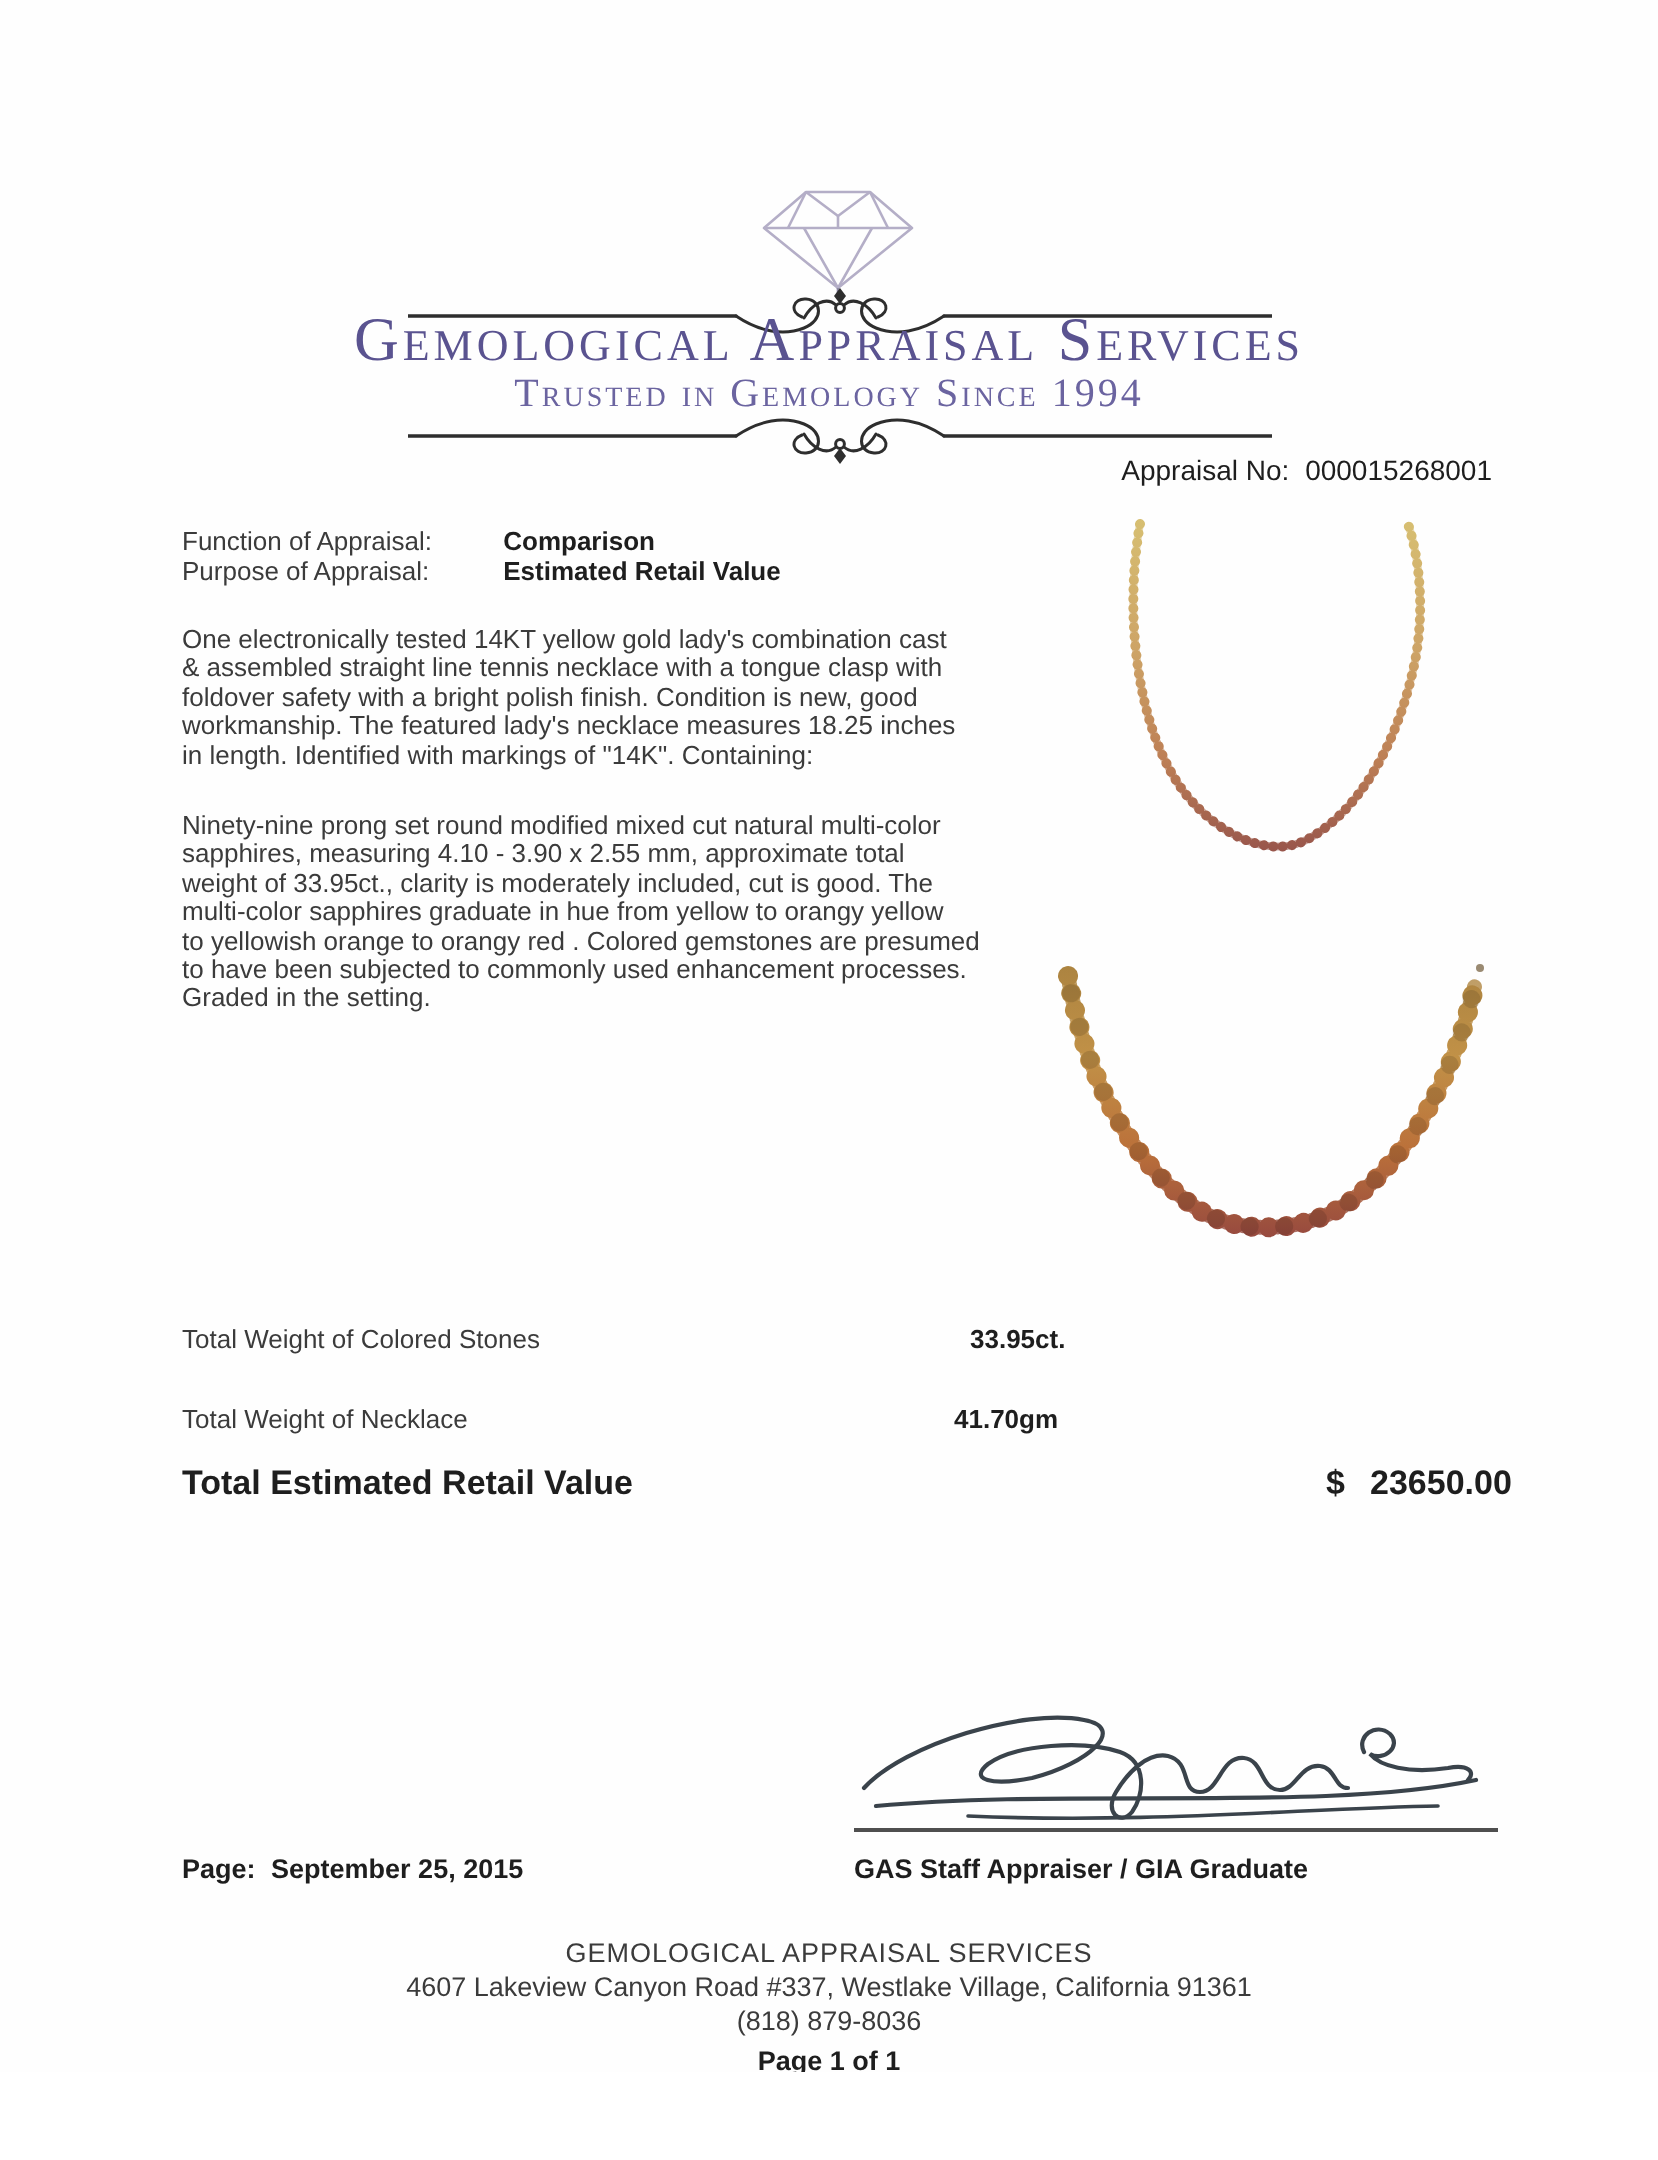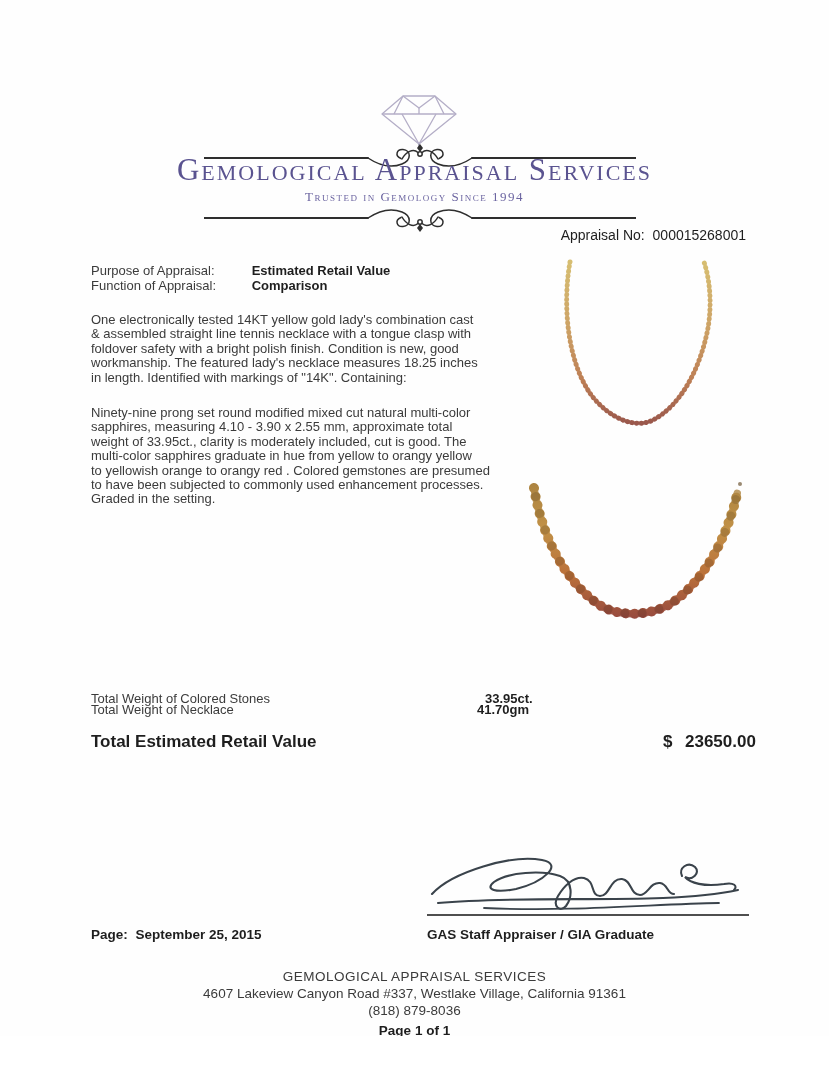--- a/index.html
+++ b/index.html
@@ -15,41 +15,41 @@
   .flourish.bottom{top:203px;transform:scaleY(-1);}
   .brand-title{
     left:0;top:152px;width:829px;text-align:center;
     font-family:"Liberation Serif", serif;font-variant:small-caps;
     font-size:31px;line-height:36px;letter-spacing:2px;
     color:var(--brand-purple,#5a5390);
   }
   .brand-tagline{
     left:0;top:188px;width:829px;text-align:center;
     font-family:"Liberation Serif", serif;font-variant:small-caps;
-    font-size:13px;line-height:18px;letter-spacing:1.5px;
+    font-size:20px;line-height:18px;letter-spacing:1.5px;
     color:var(--tagline-purple,#6b64a0);
   }
   .appraisal-no{
     top:227px;right:83px;font-size:14px;font-weight:normal;color:var(--heading,#1e1e1e);
   }
   
   .info-block{left:91px;top:263px;font-size:13px;line-height:15px;}
   .info-row .lbl{display:inline-block;width:157px;}
   .info-row .val{font-weight:bold;color:var(--heading,#1e1e1e);}
   
   .para{left:91px;width:452px;font-size:13px;line-height:14.4px;white-space:pre-line;}
   .para1{top:313px;}
   .para2{top:406px;}
   
   .photo1{left:540px;top:252px;width:208px;height:214px;}
   .photo2{left:516px;top:474px;width:250px;height:184px;}
   
   .totals-row{left:91px;width:670px;font-size:13px;line-height:15px;}
   .totals-row .tval{position:absolute;font-weight:bold;color:var(--heading,#1e1e1e);}
-  .row-stones{top:691px;}   .row-stones .tval{left:394px;}
+  .row-stones{top:662px;}   .row-stones .tval{left:394px;}
   .row-necklace{top:702px;} .row-necklace .tval{left:386px;}
   .row-retail{top:734px;font-weight:bold;font-size:17px;color:var(--heading,#1e1e1e);}
   .row-retail .currency{position:absolute;left:572px;font-weight:bold;}
   .row-retail .amount{position:absolute;left:594px;font-weight:bold;}
   
   .signature{left:424px;top:848px;width:322px;height:68px;}
   .sig-line{left:427px;top:914px;width:322px;height:2.4px;background:#4f4f4f;}
   .date-row,.appraiser-row{top:927px;font-size:13.5px;font-weight:bold;color:var(--heading,#1e1e1e);}
   .date-row{left:91px;}
   .appraiser-row{left:427px;}
@@ -97,26 +97,26 @@
     <path d="M216,1 L219,5 L216,9 L213,5 Z" fill="#2e2e2e" stroke="none"></path>
   </svg>
 
   <div class="abs appraisal-no">
     <span style="margin-right: 4px;">Appraisal No:</span>
     <span>000015268001</span>
   </div>
 
   <div class="abs info-block">
     <div class="info-row">
+      <span class="lbl">Function of Appraisal:</span>
+      <span class="val">Comparison</span>
+    </div>
+    <div class="info-row">
       <span class="lbl">Purpose of Appraisal:</span>
       <span class="val">Estimated Retail Value</span>
-    </div>
-    <div class="info-row">
-      <span class="lbl">Function of Appraisal:</span>
-      <span class="val">Comparison</span>
     </div>
   </div>
 
   <div class="abs para para1">One electronically tested 14KT yellow gold lady's combination cast
 &amp; assembled straight line tennis necklace with a tongue clasp with
 foldover safety with a bright polish finish. Condition is new, good
 workmanship. The featured lady's necklace measures 18.25 inches
 in length. Identified with markings of "14K".  Containing:</div>
   <div class="abs para para2">Ninety-nine prong set round modified mixed cut natural multi-color
 sapphires, measuring 4.10 - 3.90 x 2.55 mm, approximate total

